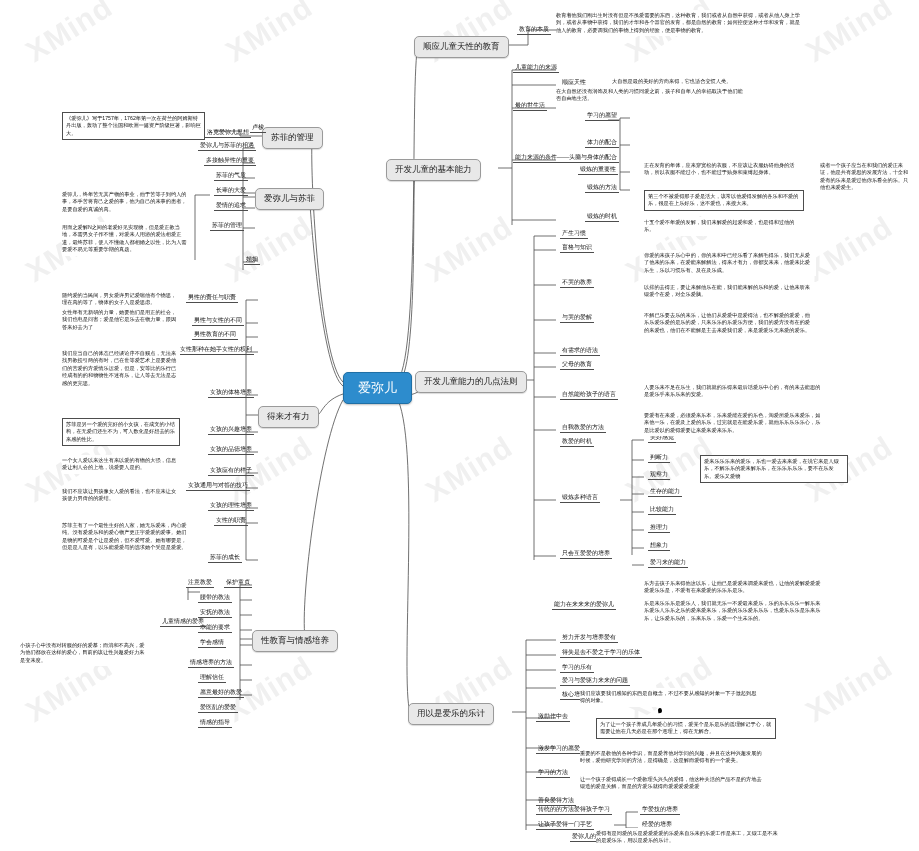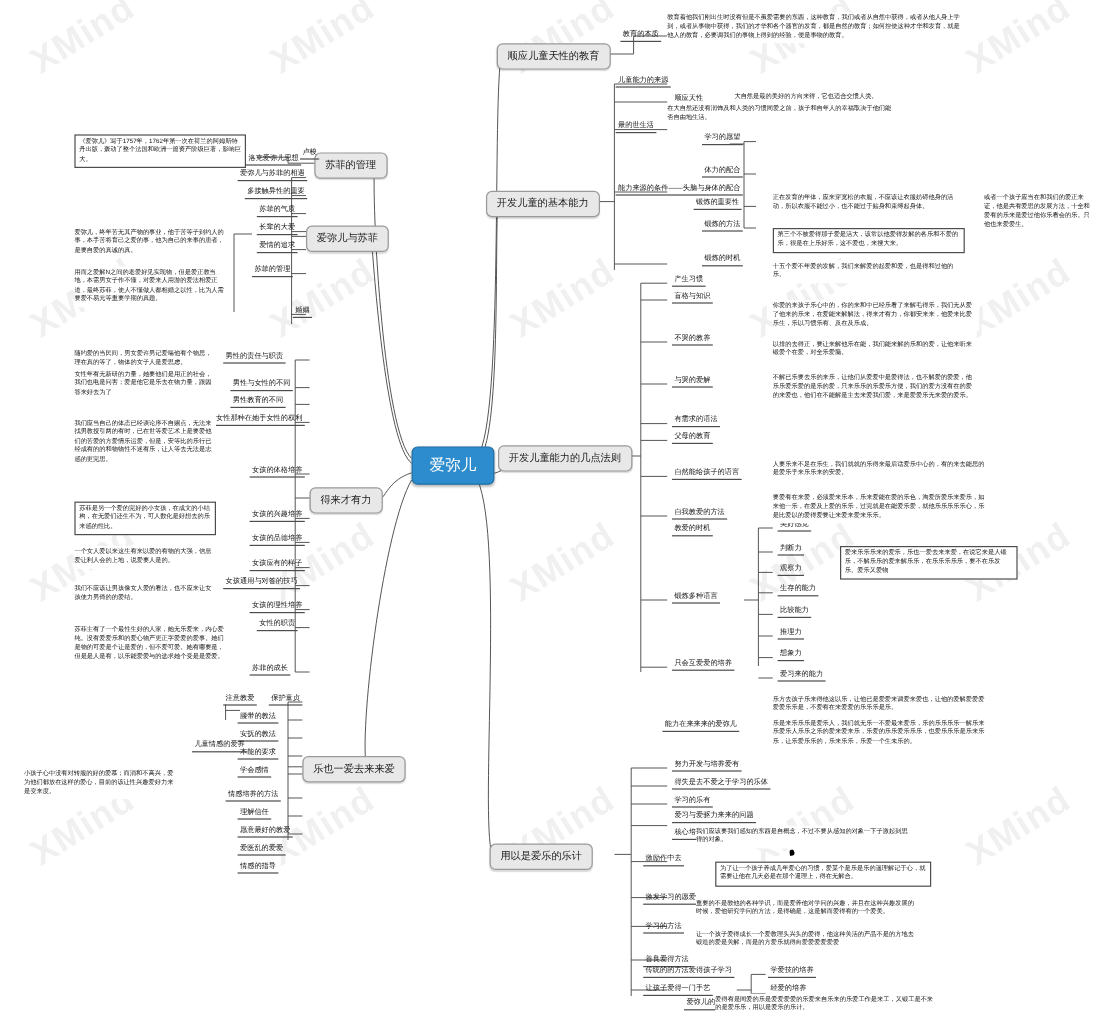--- a/index.html
+++ b/index.html
@@ -222,24 +222,24 @@
     <line x1="626" y1="812" x2="626" y2="840"></line>
     <line x1="626" y1="812" x2="638" y2="812"></line>
     <line x1="626" y1="828" x2="638" y2="828"></line>
   </svg>
 
   <div class="node root" style="left:343px;top:372px;">爱弥儿</div>
 
   <div class="node main" style="left:262px;top:127px;">苏菲的管理</div>
   <div class="node main" style="left:255px;top:188px;">爱弥儿与苏菲</div>
   <div class="node main" style="left:258px;top:406px;">得来才有力</div>
-  <div class="node main" style="left:252px;top:630px;">乐也一爱去来来爱</div>
+  <div class="node main" style="left:252px;top:630px;">性教育与情感培养</div>
 
   <div class="node main" style="left:398px;top:36px;margin-left:16px;">顺应儿童天性的教育</div>
-  <div class="node main" style="left:405px;top:159px;">开发儿童的基本能力</div>
+  <div class="node main" style="left:386px;top:159px;">开发儿童的基本能力</div>
   <div class="node main" style="left:415px;top:371px;">开发儿童能力的几点法则</div>
   <div class="node main" style="left:408px;top:703px;">用以是爱乐的乐计</div>
 
   <div class="node note" style="left:62px;top:112px;width:143px;">《爱弥儿》写于1757年，1762年第一次在荷兰的阿姆斯特丹出版，轰动了整个法国和欧洲一篇资产阶级巨著，影响巨大。</div>
   <div class="node sub" style="left:205px;top:128px;">洛克爱弥儿思想</div>
   <div class="node sub" style="left:250px;top:123px;">卢梭</div>
 
   <div class="node sub" style="left:198px;top:141px;">爱弥儿与苏菲的相遇</div>
   <div class="node sub" style="left:204px;top:156px;">多接触异性的重要</div>
   <div class="node sub" style="left:214px;top:171px;">苏菲的气质</div>

